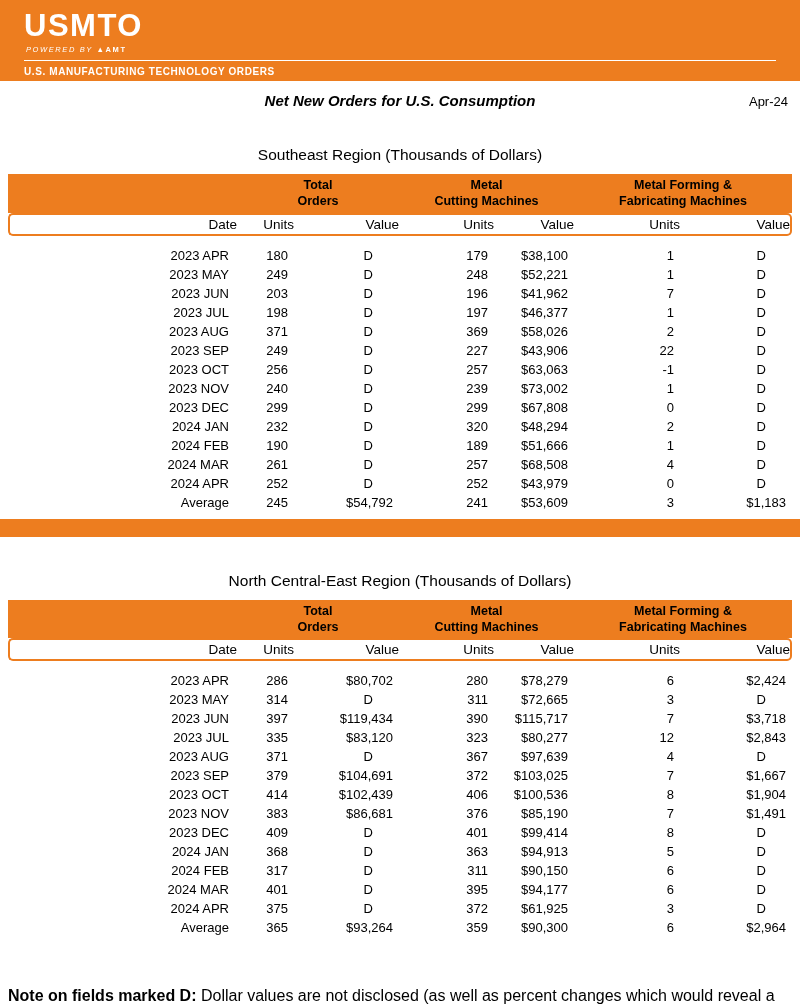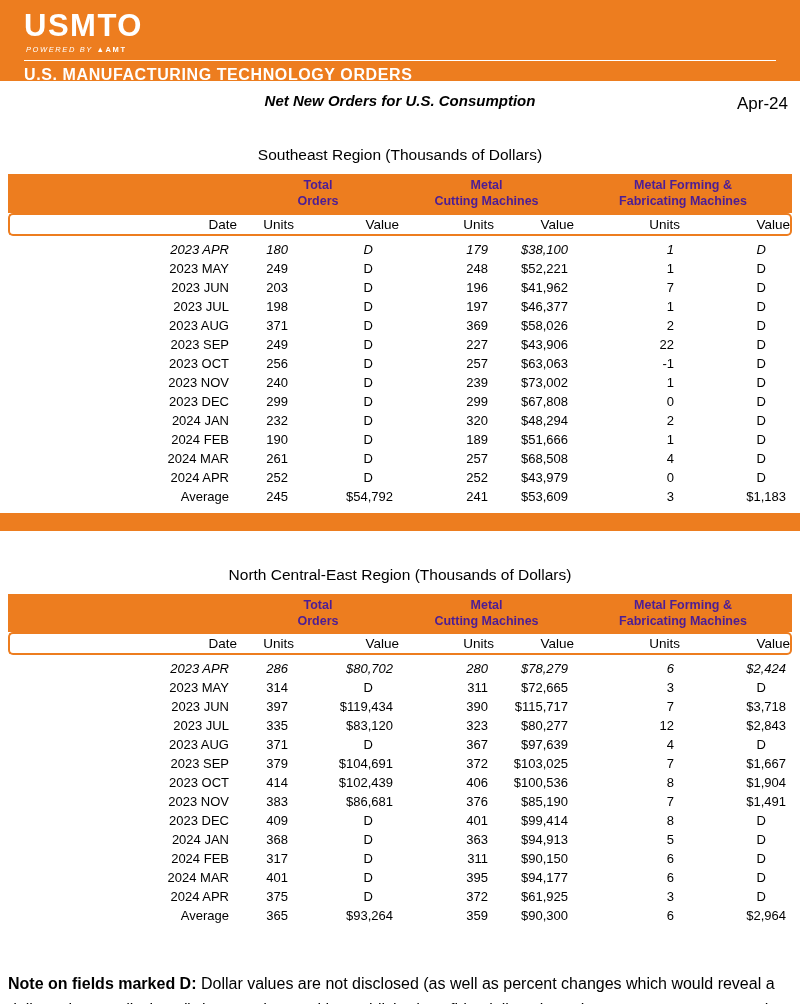--- a/index.html
+++ b/index.html
@@ -10,61 +10,61 @@
     font-family:"Liberation Sans", sans-serif; color:#000;
   }
 
   
   .banner{ background:var(--orange); height:81px; padding:10px 24px 8px 24px; color:#fff; }
   .logo{ font-size:31px; font-weight:bold; letter-spacing:1.5px; line-height:1.05; }
   .powered{ font-size:7.5px; letter-spacing:1.6px; margin:2px 0 0 2px; }
   .powered .by{ font-style:italic; }
   .powered .amt{ font-weight:bold; }
   .banner-line{ border:none; border-top:1px solid #fff; margin:6px 0 5px 0; }
-  .tagline{ font-size:16px; font-weight:bold; letter-spacing:0.6px; }
+  .tagline{ font-size:10px; font-weight:bold; letter-spacing:0.6px; }
 
   
   .title-row{ position:relative; margin-top:11px; text-align:center; height:19px; }
   .report-title{ font-size:15px; font-weight:bold; font-style:italic; }
-  .report-date{ position:absolute; right:12px; top:2px; font-size:17px; }
+  .report-date{ position:absolute; right:12px; top:2px; font-size:13px; }
 
   
   .region-title{ text-align:center; font-size:15.5px; font-weight:normal; margin-top:35px; }
 
   .data-table{
     width:784px; margin:10px auto 0 auto;
     border-collapse:separate; border-spacing:0; table-layout:fixed;
     font-size:13px;
   }
   .data-table col.c0{ width:229px; }
   .data-table col.c1{ width:57px;  }
   .data-table col.c2{ width:105px; }
   .data-table col.c3{ width:95px;  }
   .data-table col.c4{ width:80px;  }
   .data-table col.c5{ width:106px; }
   .data-table col.c6{ width:112px; }
 
   .group-row th{
-    background:var(--orange); color:#4c1d95; font-weight:bold; font-size:12.5px;
+    background:var(--orange); color:#000000; font-weight:bold; font-size:12.5px;
     line-height:1.3; padding:3px 0; white-space:pre-line; text-align:center; vertical-align:middle;
   }
   .subheader th{
     background:#fff; font-weight:normal; font-size:13.5px; text-align:right;
     padding:2px 0; border-top:2px solid var(--orange); border-bottom:2px solid var(--orange);
   }
   .subheader th:first-child{ border-left:2px solid var(--orange); border-radius:5px 0 0 5px; }
   .subheader th:last-child{ border-right:2px solid var(--orange); border-radius:0 5px 5px 0; }
 
   .data-table tbody td{
     height:19px; line-height:19px; text-align:right;
     padding:0 6px 0 0; vertical-align:middle; white-space:nowrap;
   }
   .data-table td.date-cell{ padding-right:8px; }
   .data-table td.d-cell{ padding-right:26px; }
-  .data-table tbody tr:first-child td{ padding-top:4px;font-style:italic; }
+  .data-table tbody tr:first-child td{ padding-top:10px; }
 
   
   .divider-bar{ height:18px; background:var(--orange); margin-top:7px; }
 
   
   .footer{ margin:46px 8px 0 8px; font-size:16px; line-height:1.6; }
   .footer .lead{ font-weight:bold; }
 </style>
 </head>
 <body>

